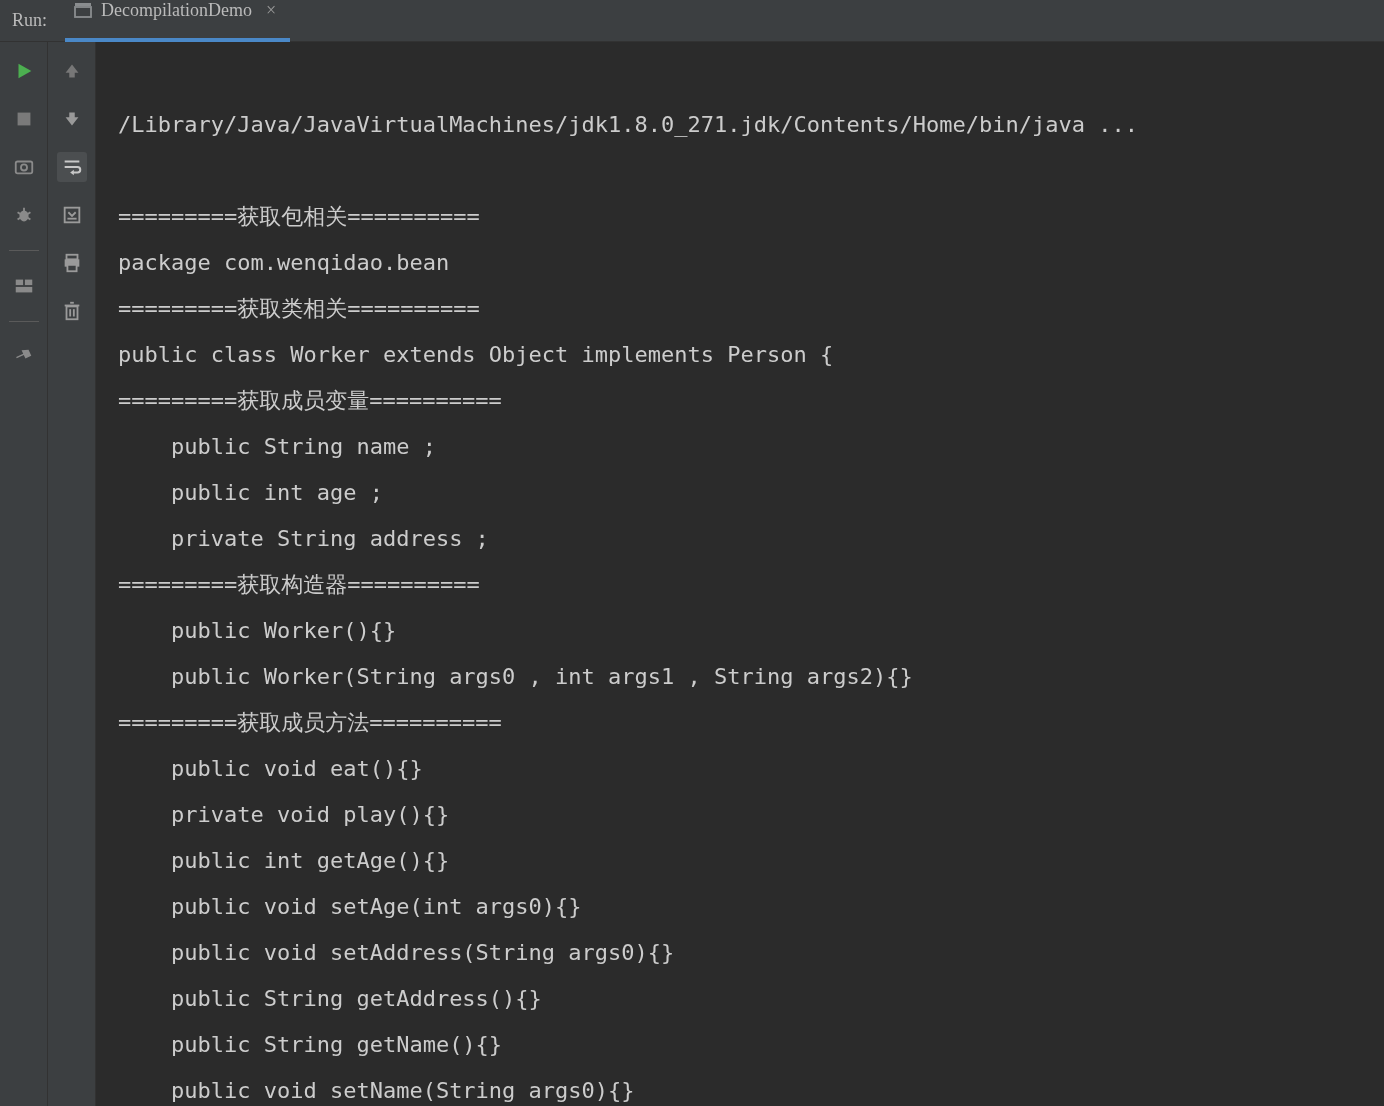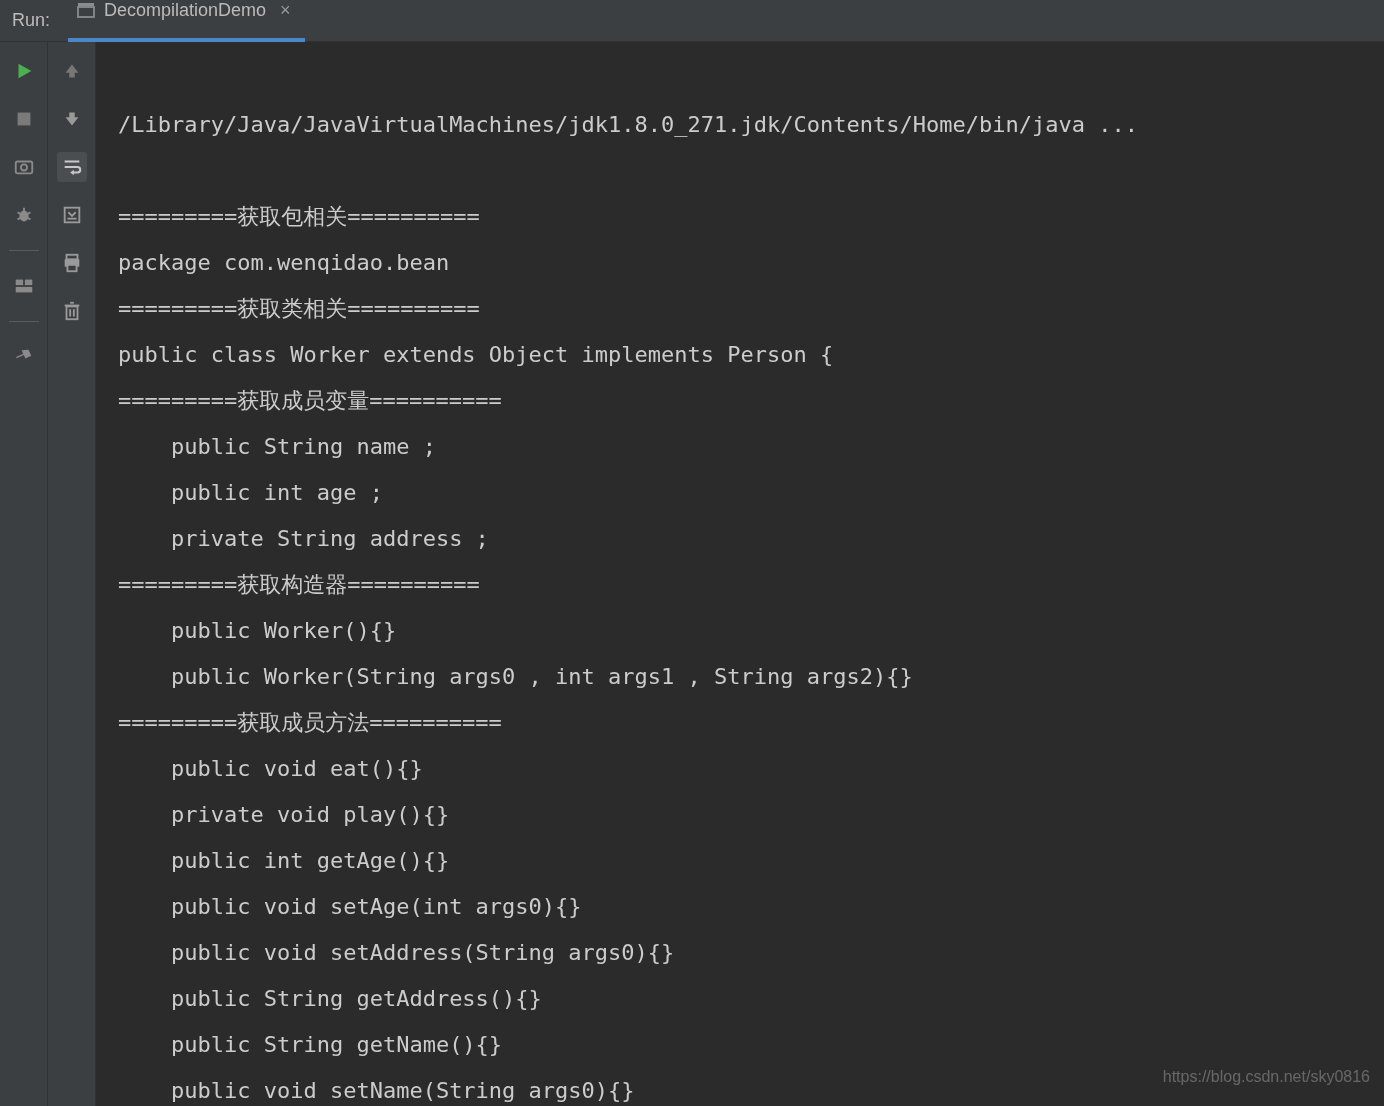--- a/index.html
+++ b/index.html
@@ -1,17 +1,17 @@
 <!DOCTYPE html>
 <html><head>
 <meta charset="utf-8">
 <style>
 * { margin:0; padding:0; box-sizing:border-box; }
 html,body { width:1384px; height:1106px; background:#3c3f41; font-family:"Lucida Grande","Segoe UI",sans-serif; overflow:hidden; }
-.header { height:42px; background:#3c3f41; display:flex; align-items:center; padding-left:12px; border-bottom:1px solid #323232; }
+.header { height:42px; background:#3c3f41; display:flex; align-items:center; padding-left:12px; border-bottom:1px solid #323232;font-family:Liberation Serif, serif; }
 .run-label { color:#bbbbbb; font-size:18px; margin-right:18px; }
 .tab { display:flex; align-items:flex-start; height:42px; padding:0 14px 0 8px; border-bottom:4px solid #4a88c7; position:relative; }
 .tab-icon { width:20px; height:20px; margin-right:8px; display:flex; align-items:center; justify-content:center; }
 .tab-icon svg { width:20px; height:20px; }
 .tab-title { color:#bbbbbb; font-size:18px; }
 .tab-close { color:#9a9a9a; font-size:18px; margin-left:14px; }
 .body { display:flex; height:calc(100% - 42px); }
 .col { width:48px; background:#3c3f41; display:flex; flex-direction:column; align-items:center; padding-top:14px; gap:18px; border-right:1px solid #323232; }
 .col.secondary { border-right:1px solid #323232; }
 .icon-btn { width:30px; height:30px; display:flex; align-items:center; justify-content:center; color:#a0a0a0; cursor:pointer; border-radius:3px; }
@@ -144,15 +144,14 @@
     private void play(){}
     public int getAge(){}
     public void setAge(int args0){}
     public void setAddress(String args0){}
     public String getAddress(){}
     public String getName(){}
     public void setName(String args0){}
 
 </span>
 
-    <div class="watermark">https://blog.csdn.net/sky0816</div>
   </div>
 </div>
 
 </body></html>

